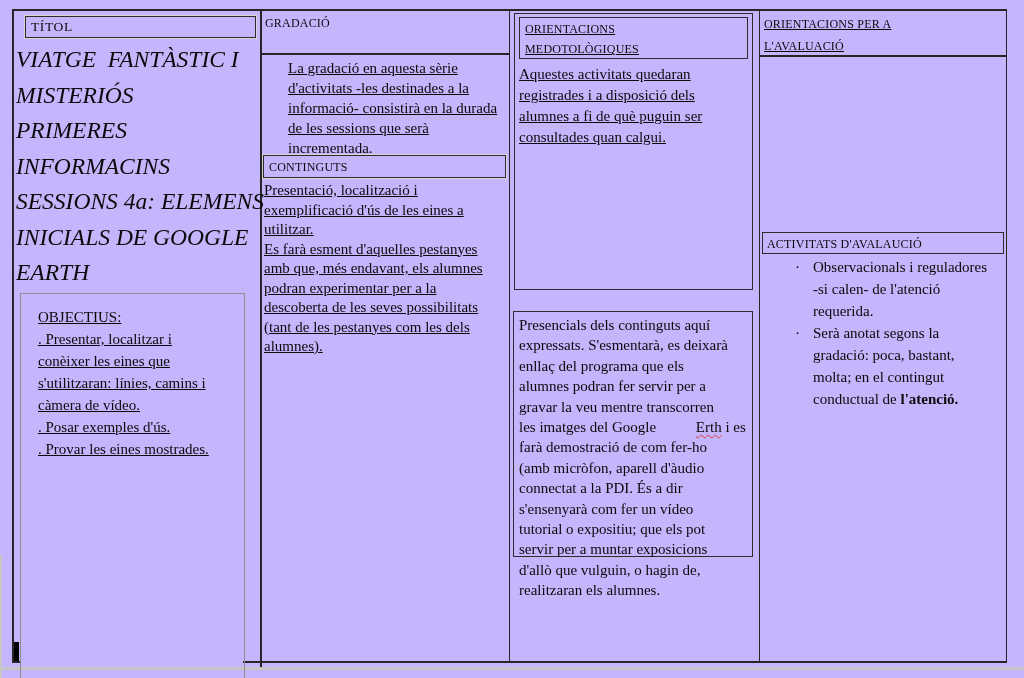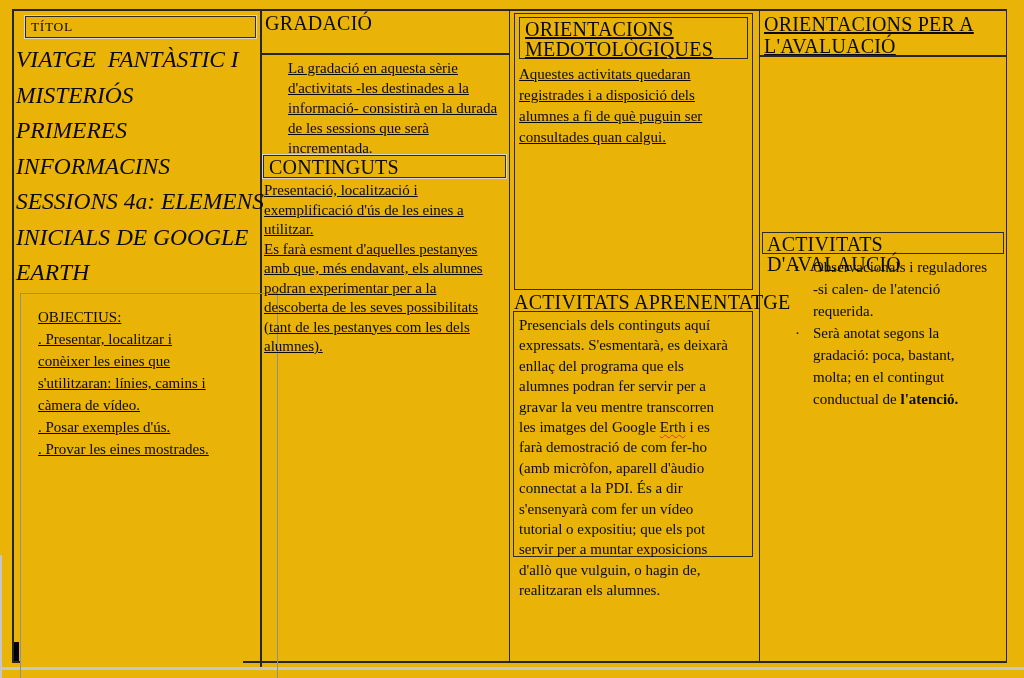--- a/index.html
+++ b/index.html
@@ -1,39 +1,40 @@
 <!DOCTYPE html>
 <html><head>
 <meta charset="utf-8">
 <title>Document</title>
 <style>
   html,body{margin:0;padding:0;background:#ffffff;}
   .page{
-    position:relative;width:1024px;height:678px;background:#eab308;
+    position:relative;width:1024px;height:678px;background:#c4b5fd;
     font-family:"Liberation Serif","DejaVu Serif",serif;color:#0a0a0a;
     overflow:hidden;
   }
   .hline{position:absolute;background:#262626;height:1.5px;}
   .vline{position:absolute;background:#262626;width:1.5px;}
   .grayline{position:absolute;background:#c6c6c6;}
   .pre{white-space:pre;text-decoration:underline;}
   .box{position:absolute;border:1.5px solid #2c2c2c;background:transparent;box-sizing:border-box;}
   .lightbox{position:absolute;border:1px solid #8f8f8f;border-bottom:none;background:transparent;box-sizing:border-box;}
-  .hdr{font-size:20px;line-height:20px;letter-spacing:.2px;}
+  .hdr{font-size:12px;line-height:20px;letter-spacing:.2px;}
   .body-txt{font-size:15px;}
   .titol-label{font-size:13.5px;letter-spacing:.6px;padding:2px 0 0 5px;}
   .title-block{
     position:absolute;left:16px;top:42px;width:242px;
     font-style:italic;font-size:23.5px;line-height:35.5px;white-space:pre;
   }
   .caret{position:absolute;left:14px;top:642px;width:5px;height:19px;background:#000;}
   .squiggle{
     text-decoration-line:underline;text-decoration-style:wavy;
     text-decoration-color:#e03a2e;text-decoration-thickness:1px;
     text-underline-offset:2px;
+    margin-left:36px;
   }
   .li{display:flex;}
   .li .dot{flex:0 0 51px;padding-left:33px;box-sizing:border-box;font-size:15px;line-height:22px;}
   .li .txt{flex:1;font-size:15px;line-height:22px;white-space:pre;}
   .shadowed{box-shadow:0 0 0 1px #d6d6d6;}
 </style>
 </head>
 <body>
 
 <div class="page">
@@ -55,21 +56,21 @@
   </div>
 
   <div class="title-block">VIATGE  FANTÀSTIC I
 MISTERIÓS
 PRIMERES
 INFORMACINS
 SESSIONS 4a: ELEMENS
 INICIALS DE GOOGLE
 EARTH</div>
 
-  <div class="lightbox" style="left:20px;top:293px;width:258px;height:385px;">
+  <div class="lightbox" style="left:20px;top:293px;width:225px;height:385px;">
     <div class="body-txt pre" style="padding:12px 6px 0 17px;line-height:22px;">OBJECTIUS:
 . Presentar, localitzar i
 conèixer les eines que
 s'utilitzaran: línies, camins i
 càmera de vídeo.
 . Posar exemples d'ús.
 . Provar les eines mostrades.</div>
   </div>
 
   <div class="caret"></div>
@@ -100,21 +101,20 @@
   <div class="box" style="left:514px;top:13px;width:239px;height:277px;"></div>
   <div class="box" style="left:519px;top:17px;width:229px;height:42px;border-width:1px;">
     <div class="hdr pre" style="padding:1px 0 0 5px;line-height:20px;">ORIENTACIONS
 MEDOTOLÒGIQUES</div>
   </div>
   <div class="body-txt pre" style="position:absolute;left:519px;top:64px;width:230px;line-height:21px;">Aquestes activitats quedaran
 registrades i a disposició dels
 alumnes a fi de què puguin ser
 consultades quan calgui.</div>
 
-  <div class="hdr" style="position:absolute;left:514px;top:292px;">ACTIVITATS APRENENTATGE</div>
 
   <div class="box" style="left:513px;top:311px;width:240px;height:246px;">
     <div class="body-txt" style="padding:3px 2px 0 5px;line-height:20.4px;white-space:pre;"><span>Presencials dels continguts aquí
 expressats. S'esmentarà, es deixarà
 enllaç del programa que els
 alumnes podran fer servir per a
 gravar la veu mentre transcorren
 les imatges del Google </span><span class="squiggle">Erth</span><span> i es
 farà demostració de com fer-ho
 (amb micròfon, aparell d'àudio

